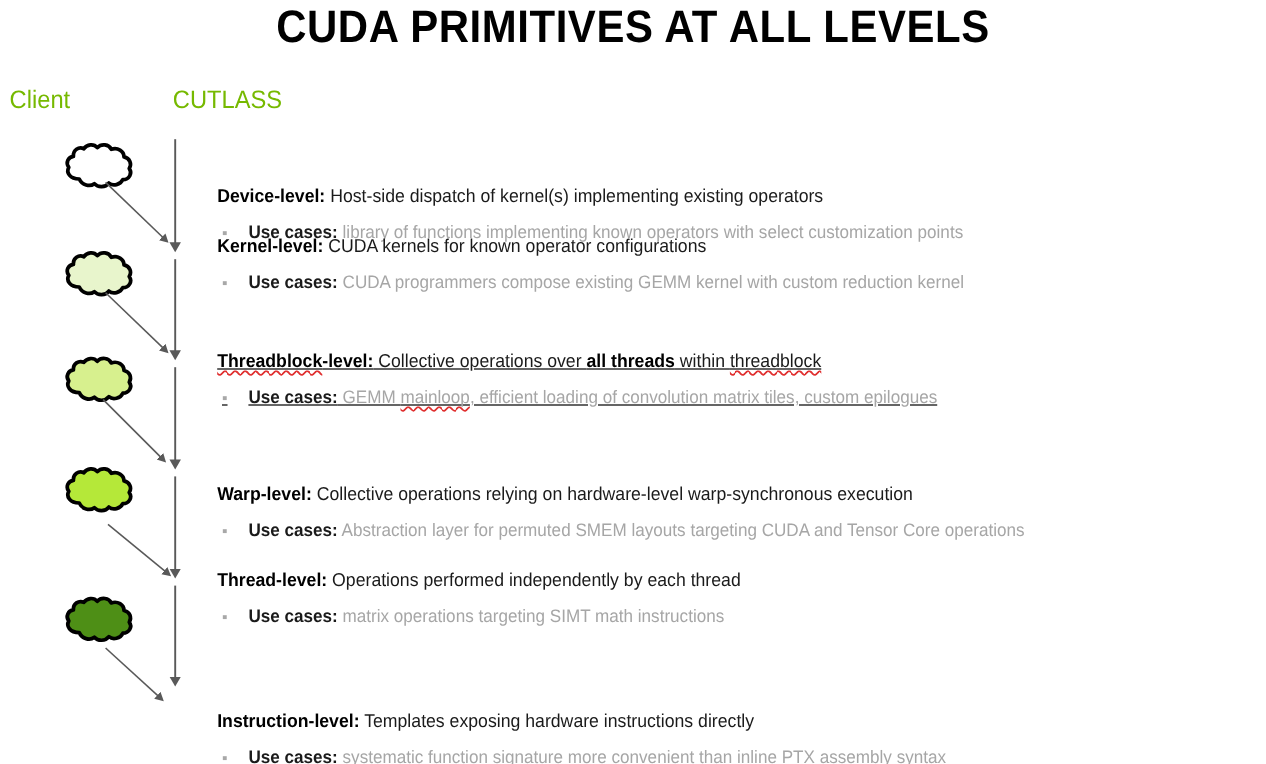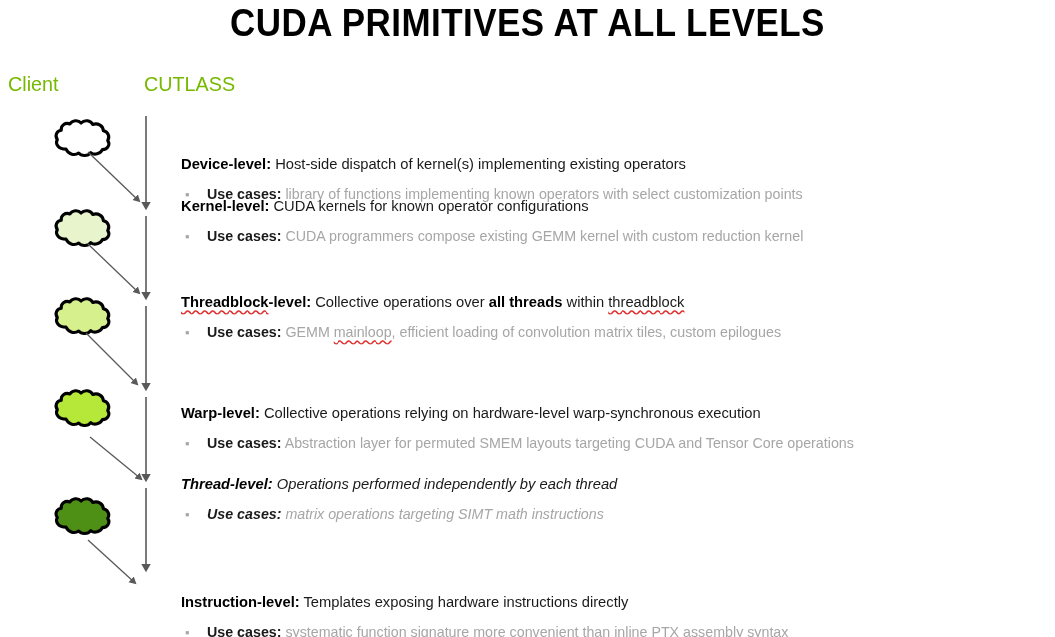--- a/index.html
+++ b/index.html
@@ -211,35 +211,35 @@
         <span class="usecase-text"><span class="uc-label">Use cases:</span><span> library of functions implementing known operators with select customization points</span></span>
       </div>
     </div>
     <div class="level-block" style="top: 196px;">
       <div class="level-title"><span class="lead">Kernel-level:</span><span> CUDA kernels for known operator configurations</span></div>
       <div class="usecase-row">
         <span class="usecase-bullet">▪</span>
         <span class="usecase-text"><span class="uc-label">Use cases:</span><span> CUDA programmers compose existing GEMM kernel with custom reduction kernel</span></span>
       </div>
     </div>
-    <div class="level-block" style="top: 292px;">
+    <div class="level-block" style="top: 292px; text-decoration: underline;">
       <div class="level-title"><span class="lead spell">Threadblock</span><span class="lead">-level:</span><span> Collective operations over </span><span class="emph">all threads</span><span> within </span><span class="spellword">threadblock</span></div>
       <div class="usecase-row">
         <span class="usecase-bullet">▪</span>
         <span class="usecase-text"><span class="uc-label">Use cases:</span><span> GEMM </span><span class="spellword">mainloop</span><span>, efficient loading of convolution matrix tiles, custom epilogues</span></span>
       </div>
     </div>
     <div class="level-block" style="top: 383px; margin-top: 20px;">
       <div class="level-title"><span class="lead">Warp-level:</span><span> Collective operations relying on hardware-level warp-synchronous execution</span></div>
       <div class="usecase-row">
         <span class="usecase-bullet">▪</span>
         <span class="usecase-text"><span class="uc-label">Use cases:</span><span> Abstraction layer for permuted SMEM layouts targeting CUDA and Tensor Core operations</span></span>
       </div>
     </div>
-    <div class="level-block" style="top: 474px; font-style: italic;">
+    <div class="level-block" style="top: 474px;">
       <div class="level-title"><span class="lead">Thread-level:</span><span> Operations performed independently by each thread</span></div>
       <div class="usecase-row">
         <span class="usecase-bullet">▪</span>
         <span class="usecase-text"><span class="uc-label">Use cases:</span><span> matrix operations targeting SIMT math instructions</span></span>
       </div>
     </div>
     <div class="level-block" style="top: 592px;">
       <div class="level-title"><span class="lead">Instruction-level:</span><span> Templates exposing hardware instructions directly</span></div>
       <div class="usecase-row">
         <span class="usecase-bullet">▪</span>

